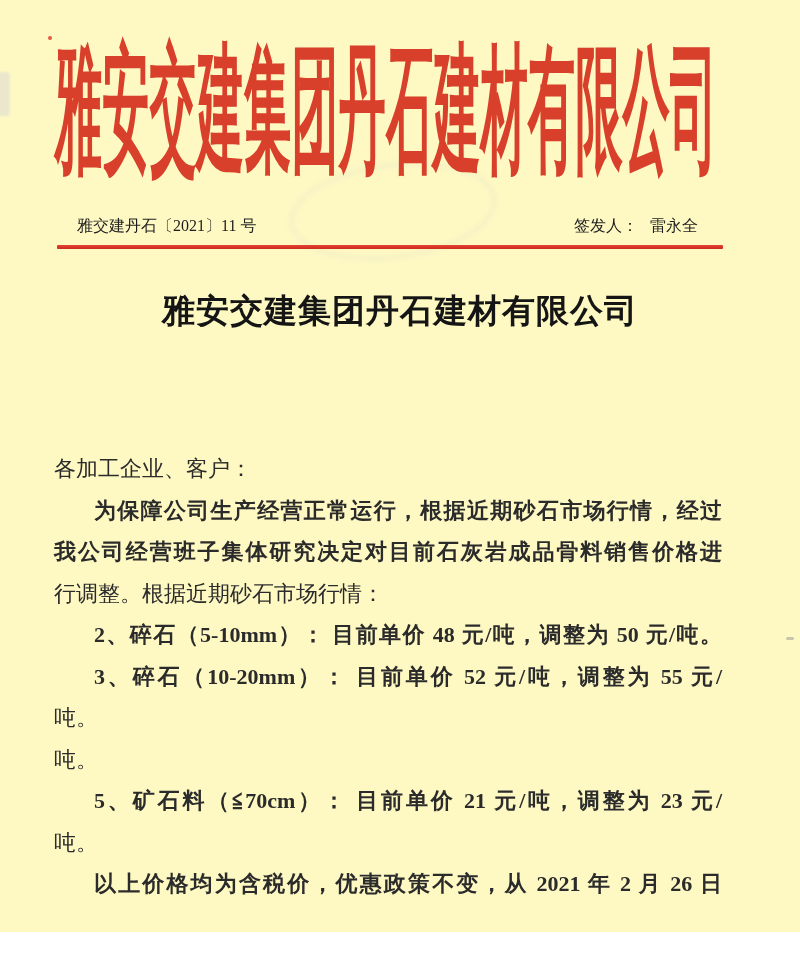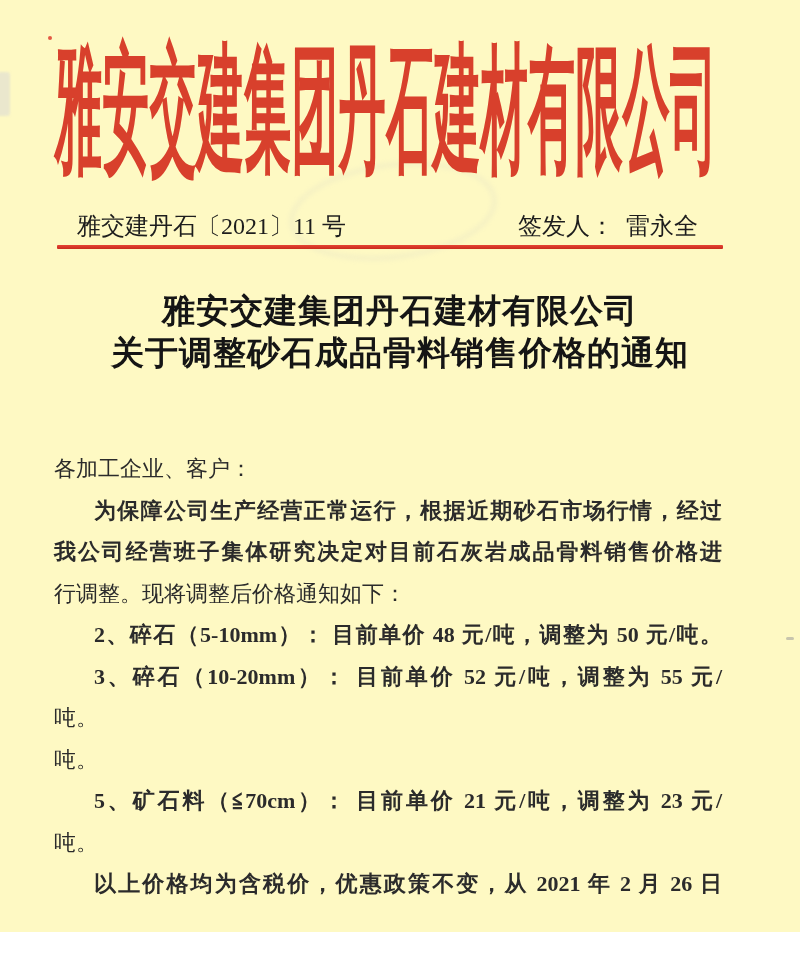--- a/index.html
+++ b/index.html
@@ -45,21 +45,21 @@
     font-size:47px;line-height:50px;font-weight:bold;
     color:var(--header_red);
     white-space:nowrap;
     text-align:justify;text-align-last:justify;
     letter-spacing:0;
   }
   
   .docnum-row{
     position:absolute;left:77px;right:102px;top:211px;height:30px;
     display:flex;justify-content:space-between;align-items:center;
-    font-size:24px;color:#1d1d1d;
+    font-size:16px;color:#1d1d1d;
   }
   .issuer{display:flex;align-items:center;}
   .issuer .gap{display:inline-block;width:12px;}
   
   .red-rule{
     position:absolute;left:57px;top:245px;width:666px;height:4px;
     background:linear-gradient(#e64434,#c92b1e);
     border-radius:1px;
   }
   
@@ -103,28 +103,27 @@
       <span>签发人：</span>
       <span class="gap"></span>
       <span>雷永全</span>
     </span>
   </div>
 
   <div class="red-rule"></div>
 
   <div class="notice-title">
     <div>雅安交建集团丹石建材有限公司</div>
-    <div>关于调整砂石成品骨料销售价格的通知</div>
   </div>
 
   <div class="body-block">
     <div class="bline">各加工企业、客户：</div>
     <div class="bline indent fill">为保障公司生产经营正常运行，根据近期砂石市场行情，经过</div>
     <div class="bline fill">我公司经营班子集体研究决定对目前石灰岩成品骨料销售价格进</div>
-    <div class="bline">行调整。现将调整后价格通知如下：</div>
+    <div class="bline">行调整。根据近期砂石市场行情：</div>
     <div class="bline indent fill">2、碎石（5-10mm）： 目前单价 48 元/吨，调整为 50 元/吨。</div>
     <div class="bline indent fill">3、碎石（10-20mm）： 目前单价 52 元/吨，调整为 55 元/</div>
     <div class="bline">吨。</div>
     <div class="bline">吨。</div>
     <div class="bline indent fill">5、矿石料（≦70cm）： 目前单价 21 元/吨，调整为 23 元/</div>
     <div class="bline">吨。</div>
     <div class="bline indent fill">以上价格均为含税价，优惠政策不变，从 2021 年 2 月 26 日</div>
   </div>
 
 </div>

